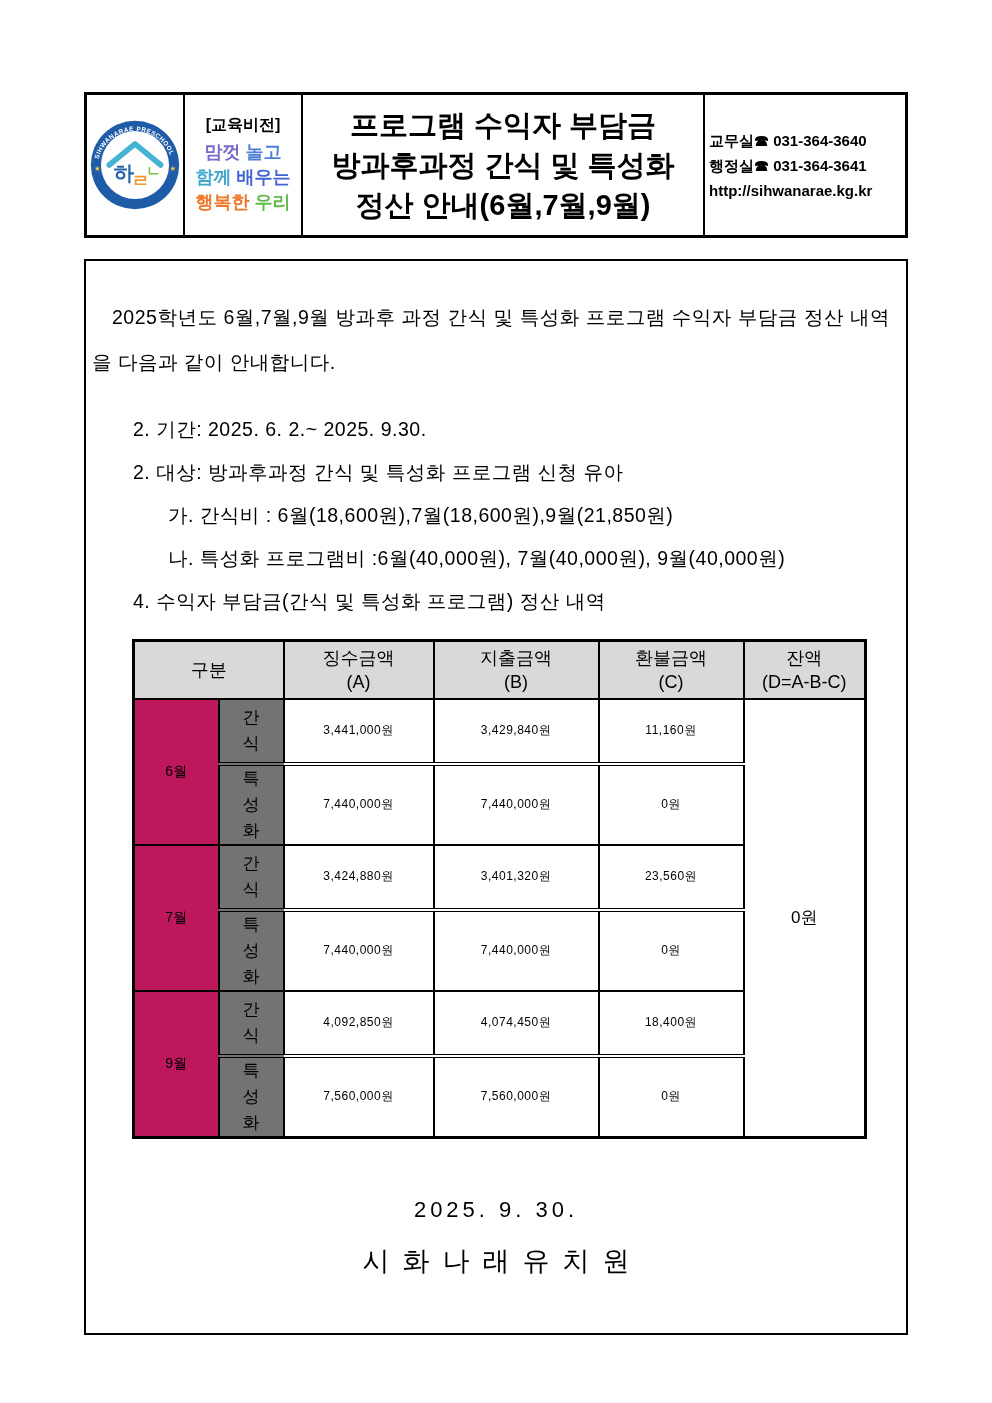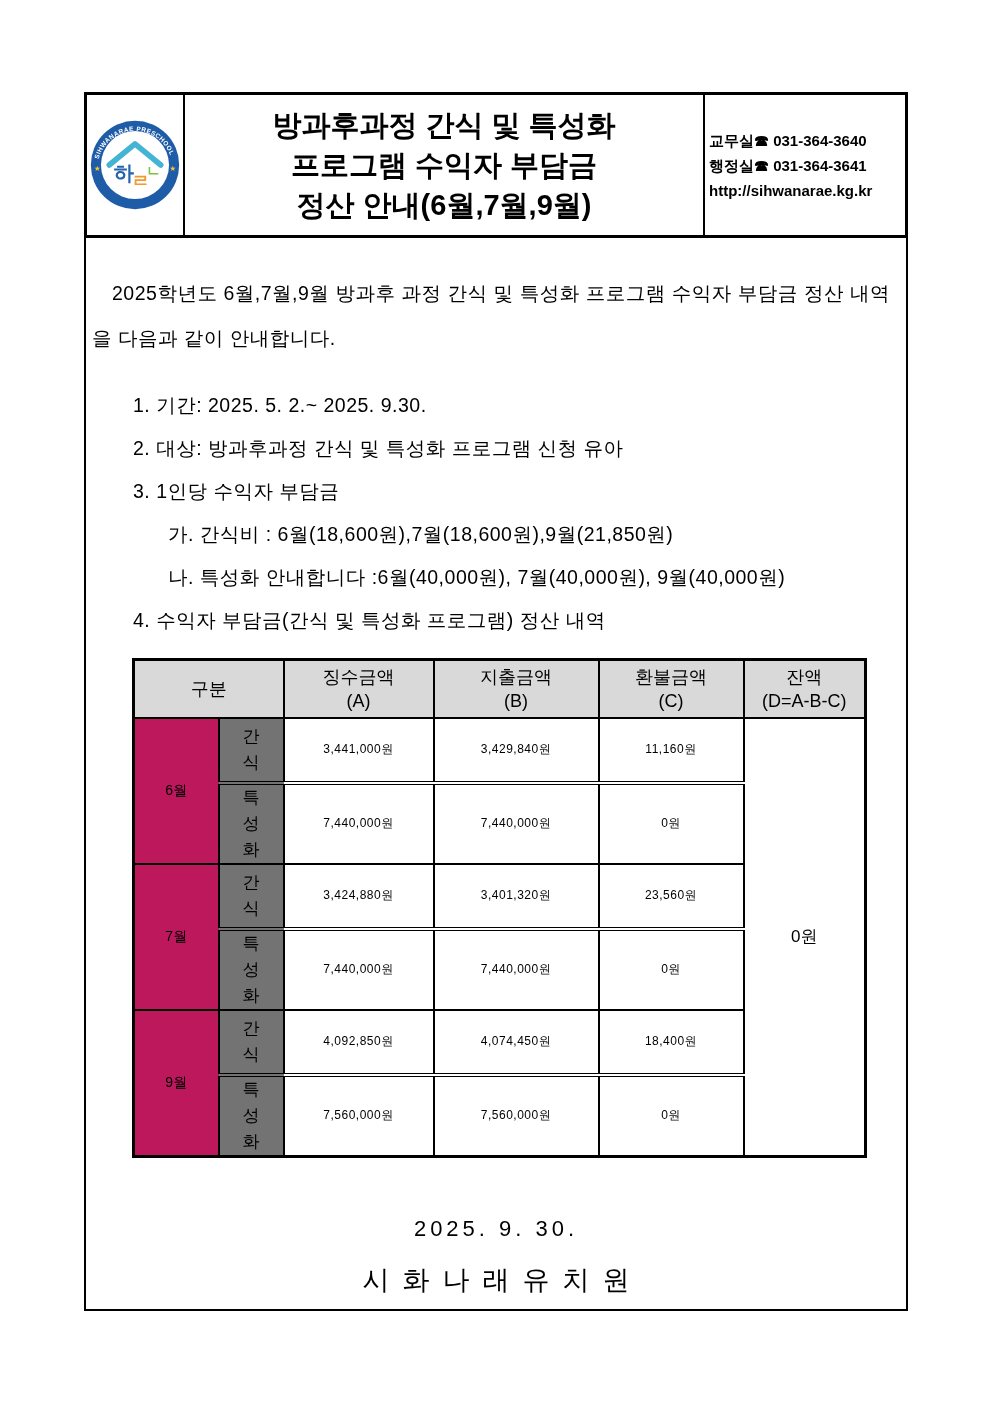--- a/index.html
+++ b/index.html
@@ -25,21 +25,21 @@
   .hcell.contact-cell{width:200px;border-right:none;flex-direction:column;align-items:flex-start;padding-left:4px;box-sizing:border-box;}
   .vision-label{font-weight:bold;font-size:16px;margin-bottom:4px;}
   .vision-line{font-weight:bold;font-size:18px;line-height:25px;white-space:nowrap;}
   .doc-title{
     font-weight:bold;font-size:29px;line-height:40px;text-align:center;
     letter-spacing:0px;
   }
   .contact-line{font-weight:bold;font-size:15px;line-height:25px;white-space:nowrap;}
   
   .body-box{
-    position:absolute;left:84px;top:235px;
+    position:absolute;left:84px;top:259px;
     width:820px;height:1072px;
     border:2px solid #000;
     box-sizing:content-box;
   }
   .intro{
     margin:34px 16px 0 6px;
     font-size:19.5px;line-height:45px;
     text-align:justify;text-indent:20px;
     word-break:break-all;letter-spacing:0.5px;
   }
@@ -92,25 +92,40 @@
         </text>
         <path d="M 22,50 L 50,27 L 78,50" stroke="#45b4d4" stroke-width="6" fill="none" stroke-linecap="round" stroke-linejoin="round"></path>
         <text x="27" y="66" font-size="22" font-weight="bold" fill="#2563ae">하</text>
         <text x="46" y="74" font-size="20" font-weight="bold" fill="#f29a2e">ㄹ</text>
         <text x="62" y="62" font-size="16" font-weight="bold" fill="#7dc242">ㄴ</text>
         <text x="9" y="56" font-size="8" fill="#f5c832" text-anchor="middle">★</text>
         <text x="91" y="56" font-size="8" fill="#f5c832" text-anchor="middle">★</text>
       </svg>
     </div>
 
+    <div class="hcell vision-cell">
+      <div class="vision-label">[교육비전]</div>
+      <div class="vision-line">
+        <span style="color: rgb(123, 104, 200);">맘껏</span>
+        <span style="color: rgb(77, 127, 214);">놀고</span>
+      </div>
+      <div class="vision-line">
+        <span style="color: rgb(63, 168, 204);">함께</span>
+        <span style="color: rgb(64, 101, 208);">배우는</span>
+      </div>
+      <div class="vision-line">
+        <span style="color: rgb(240, 118, 42);">행복한</span>
+        <span style="color: rgb(99, 187, 78);">우리</span>
+      </div>
+    </div>
 
     <div class="hcell title-cell">
       <div class="doc-title">
+        <div>프로그램 수익자 부담금</div>
         <div>방과후과정 간식 및 특성화</div>
-        <div>프로그램 수익자 부담금</div>
         <div>정산 안내(6월,7월,9월)</div>
       </div>
     </div>
 
     <div class="hcell contact-cell">
       <div class="contact-line">
         <span>교무실</span><span>☎</span>
         <span>031-364-3640</span>
       </div>
       <div class="contact-line">
@@ -119,25 +134,24 @@
       </div>
       <div class="contact-line">http://sihwanarae.kg.kr</div>
     </div>
   </div>
 
   <div class="body-box">
 
     <p class="intro">2025학년도 6월,7월,9월 방과후 과정 간식 및 특성화 프로그램 수익자 부담금 정산 내역을 다음과 같이 안내합니다.</p>
 
     <div class="list">
-      <div class="list-item">1. 기간: 2025. 5. 2.~ 2025. 9.30.</div>
+      <div class="list-item">2. 기간: 2025. 6. 2.~ 2025. 9.30.</div>
       <div class="list-item">2. 대상: 방과후과정 간식 및 특성화 프로그램 신청 유아</div>
-      <div class="list-item">3. 1인당 수익자 부담금</div>
       <div class="list-item sub">가. 간식비 : 6월(18,600원),7월(18,600원),9월(21,850원)</div>
-      <div class="list-item sub">나. 특성화 안내합니다 :6월(40,000원), 7월(40,000원), 9월(40,000원)</div>
+      <div class="list-item sub">나. 특성화 프로그램비 :6월(40,000원), 7월(40,000원), 9월(40,000원)</div>
       <div class="list-item">4. 수익자 부담금(간식 및 특성화 프로그램) 정산 내역</div>
     </div>
 
     <div class="tbl-wrap">
       <table class="settle">
         <colgroup>
           <col class="c-month">
             <col class="c-cat">
             <col class="c-a">
             <col class="c-b">

